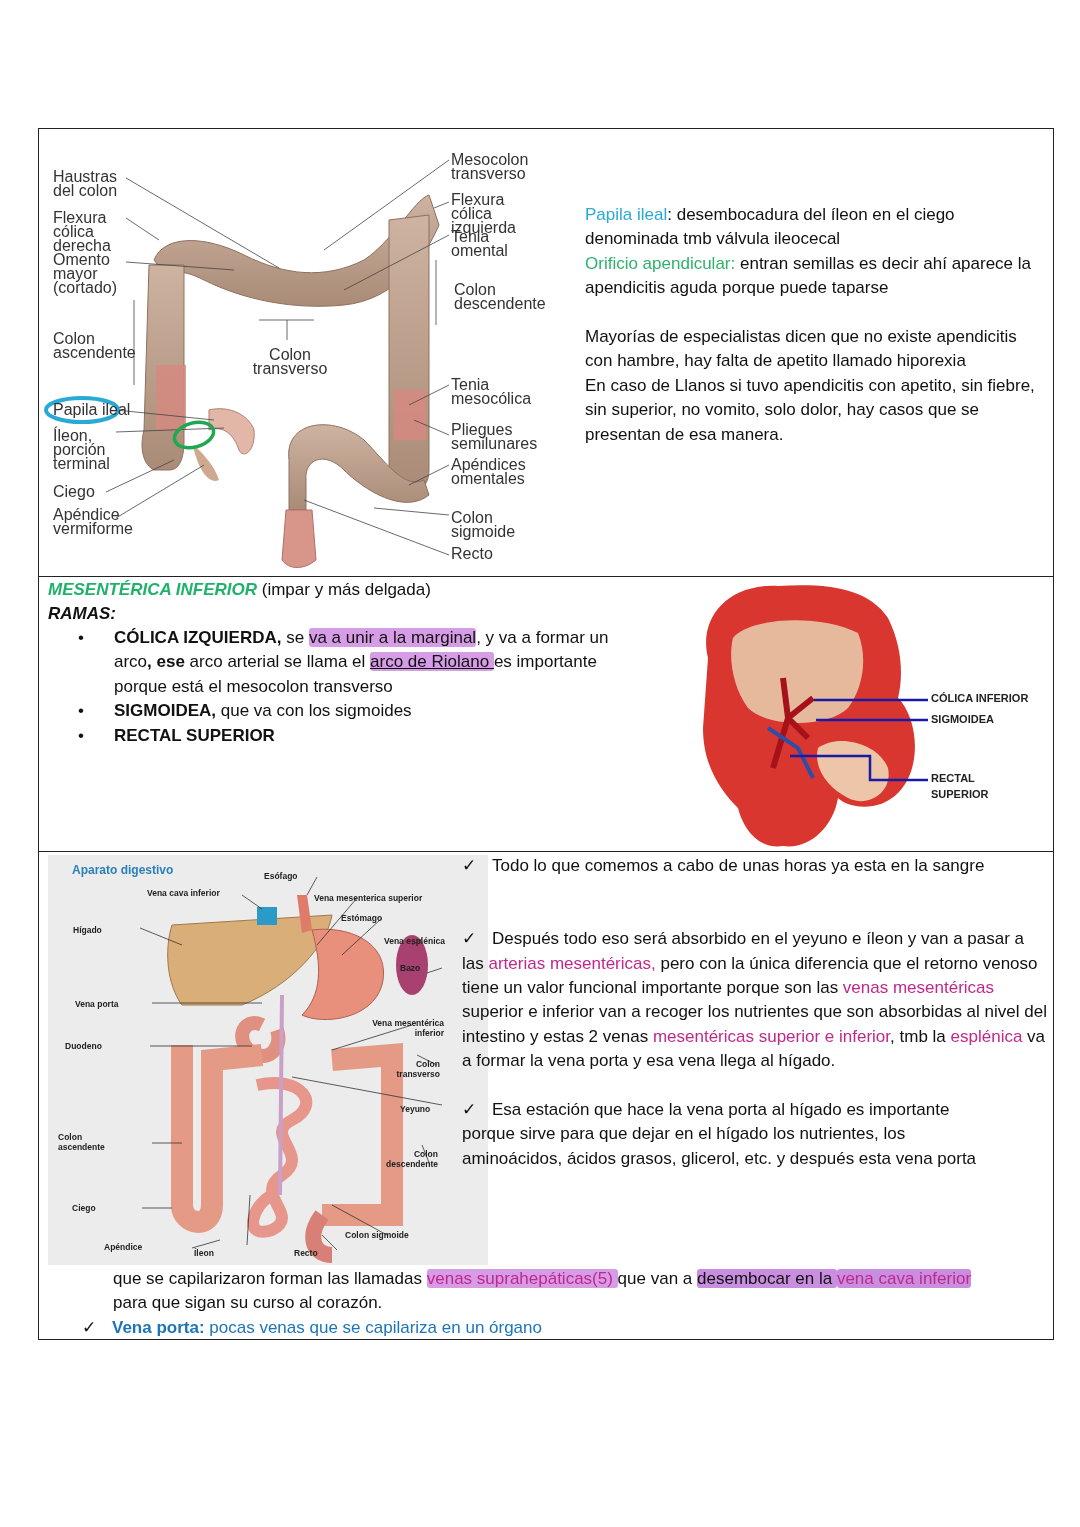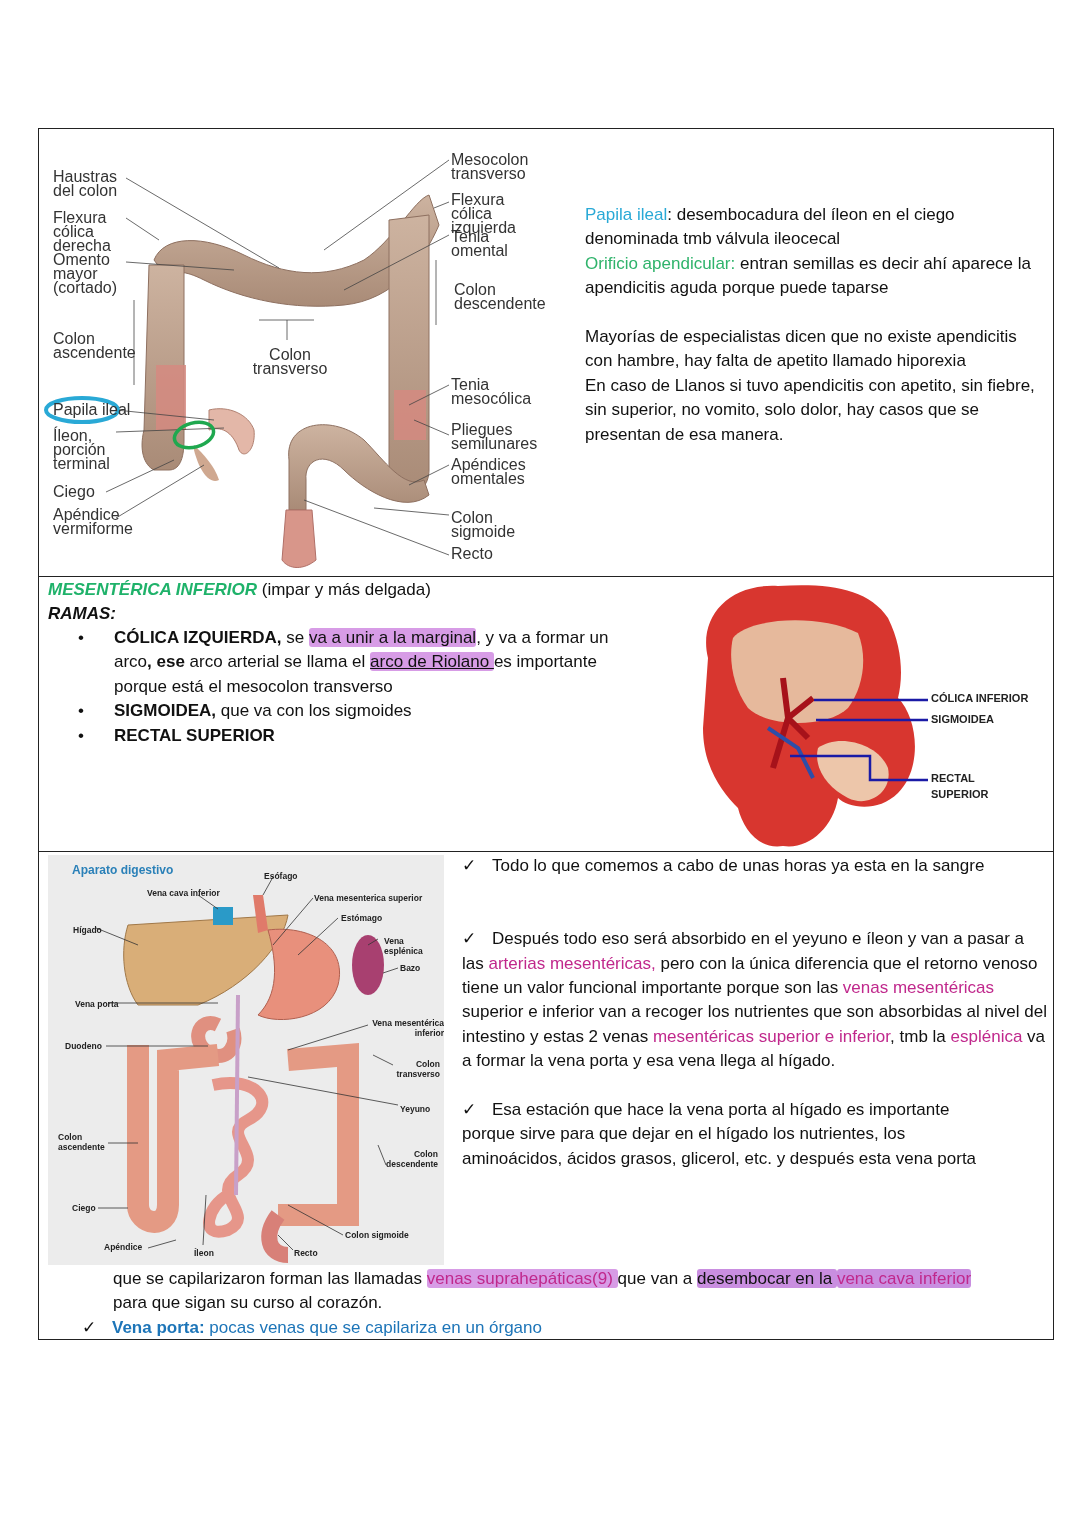--- a/index.html
+++ b/index.html
@@ -137,21 +137,21 @@
       <line x1="126" y1="122" x2="240" y2="122"></line>
       <line x1="128" y1="142" x2="240" y2="142"></line>
       <polyline points="102,178 182,178 182,202 240,202"></polyline>
     </g>
   </svg>
   <div class="lbl-b" style="left:243px; top:112px;">CÓLICA INFERIOR</div>
   <div class="lbl-b" style="left:243px; top:133px;">SIGMOIDEA</div>
   <div class="lbl-b" style="left:243px; top:192px; width:80px;">RECTAL SUPERIOR</div>
 </div>
 
-<div class="img-box" style="left:48px; top:855px; width:396px; height:410px; background:#ececec;">
+<div class="img-box" style="left:48px; top:855px; width:396px; height:410px; background:#ececec;padding-left:44px;">
   <svg width="396" height="410" viewBox="0 0 396 410">
     <path d="M80,70 L240,60 C235,90 200,130 150,150 L90,150 C75,130 72,95 80,70 Z" fill="#d9ae78" stroke="#a07848"></path>
     <rect x="165" y="52" width="20" height="18" fill="#2a9ac8"></rect>
     <path d="M205,40 L215,40 L220,75 L210,78 Z" fill="#e07a6a"></path>
     <path d="M220,75 C260,70 300,90 290,130 C280,165 230,170 210,160 C230,140 230,110 220,75 Z" fill="#e8907c" stroke="#b06050"></path>
     <ellipse cx="320" cy="110" rx="16" ry="30" fill="#a84070"></ellipse>
     <path d="M170,170 C150,160 140,190 165,200 C180,205 190,190 185,175" fill="none" stroke="#e09080" stroke-width="14"></path>
     <path d="M90,190 L90,350 C90,370 120,375 120,350 L120,205 L170,200" fill="none" stroke="#e49a84" stroke-width="22"></path>
     <path d="M240,205 L300,200 L300,360 L230,360" fill="none" stroke="#e49a84" stroke-width="22"></path>
     <path d="M165,230 C210,220 230,250 200,265 C170,280 220,300 190,320 C160,340 210,360 180,375 C150,385 160,350 180,340" fill="none" stroke="#e6968a" stroke-width="12"></path>
@@ -206,19 +206,19 @@
   <div style="height:24.4px;"></div>
   <div style="height:24.4px;"></div>
   <div><span class="check">✓</span><span>Después todo eso será absorbido en el yeyuno e íleon y van a pasar a las </span><span class="magenta">arterias mesentéricas,</span><span> pero con la única diferencia que el retorno venoso tiene un valor funcional importante porque son las </span><span class="magenta">venas mesentéricas</span><span> superior e inferior van a recoger los nutrientes que son absorbidas al nivel del intestino y estas 2 venas </span><span class="magenta">mesentéricas superior e inferior</span><span>, tmb la </span><span class="magenta">esplénica</span><span> va a formar la vena porta y esa vena llega al hígado.</span></div>
   <div style="height:24.4px;"></div>
   <div><span class="check">✓</span><span>Esa estación que hace la vena porta al hígado es importante</span></div>
   <div>porque sirve para que dejar en el hígado los nutrientes, los</div>
   <div>aminoácidos, ácidos grasos, glicerol, etc.  y después esta vena porta</div>
 </div>
 
 <div class="txt" style="left:113px; top:1267px; width:940px;">
-  <div style="white-space:nowrap;"><span>que se capilarizaron forman las llamadas </span><span class="hl magenta">venas suprahepáticas(9) </span><span>que van a </span><span class="hl-dark">desembocar en la </span><span class="hl-dark magenta">vena cava inferior</span></div>
+  <div style="white-space:nowrap;"><span>que se capilarizaron forman las llamadas </span><span class="hl magenta">venas suprahepáticas(5) </span><span>que van a </span><span class="hl-dark">desembocar en la </span><span class="hl-dark magenta">vena cava inferior</span></div>
   <div>para que sigan su curso al corazón.</div>
 </div>
 
 <div class="txt" style="left:82px; top:1316px; width:900px;">
   <span class="check">✓</span><span class="blue-b">Vena porta:</span><span class="blue"> pocas venas que se capilariza en un órgano</span>
 </div>
 
 </body></html>

